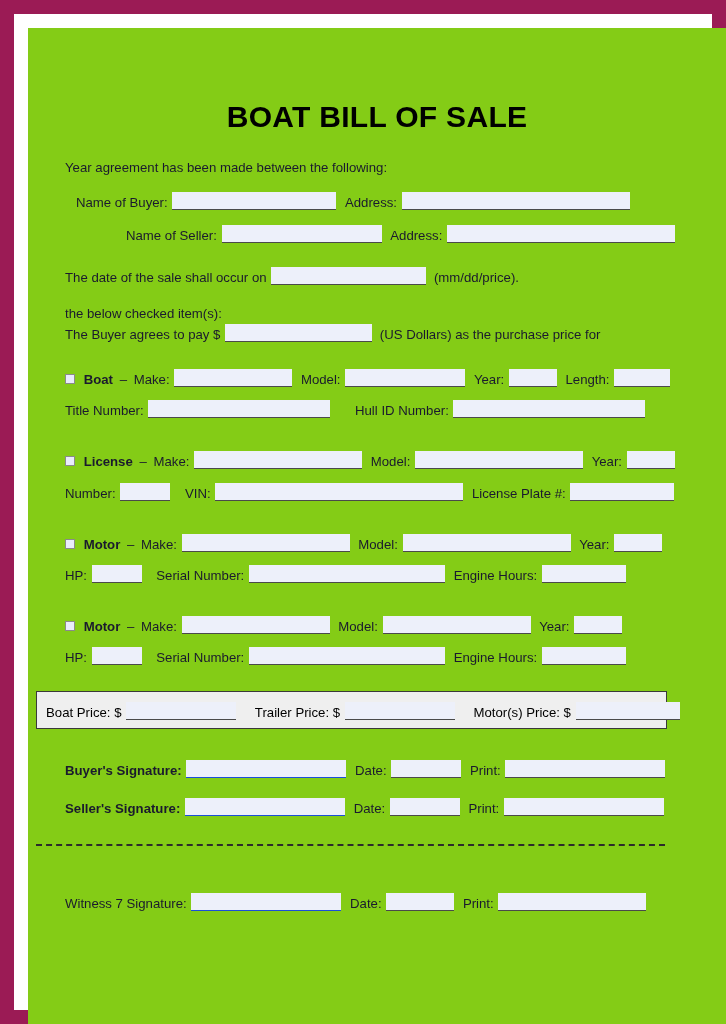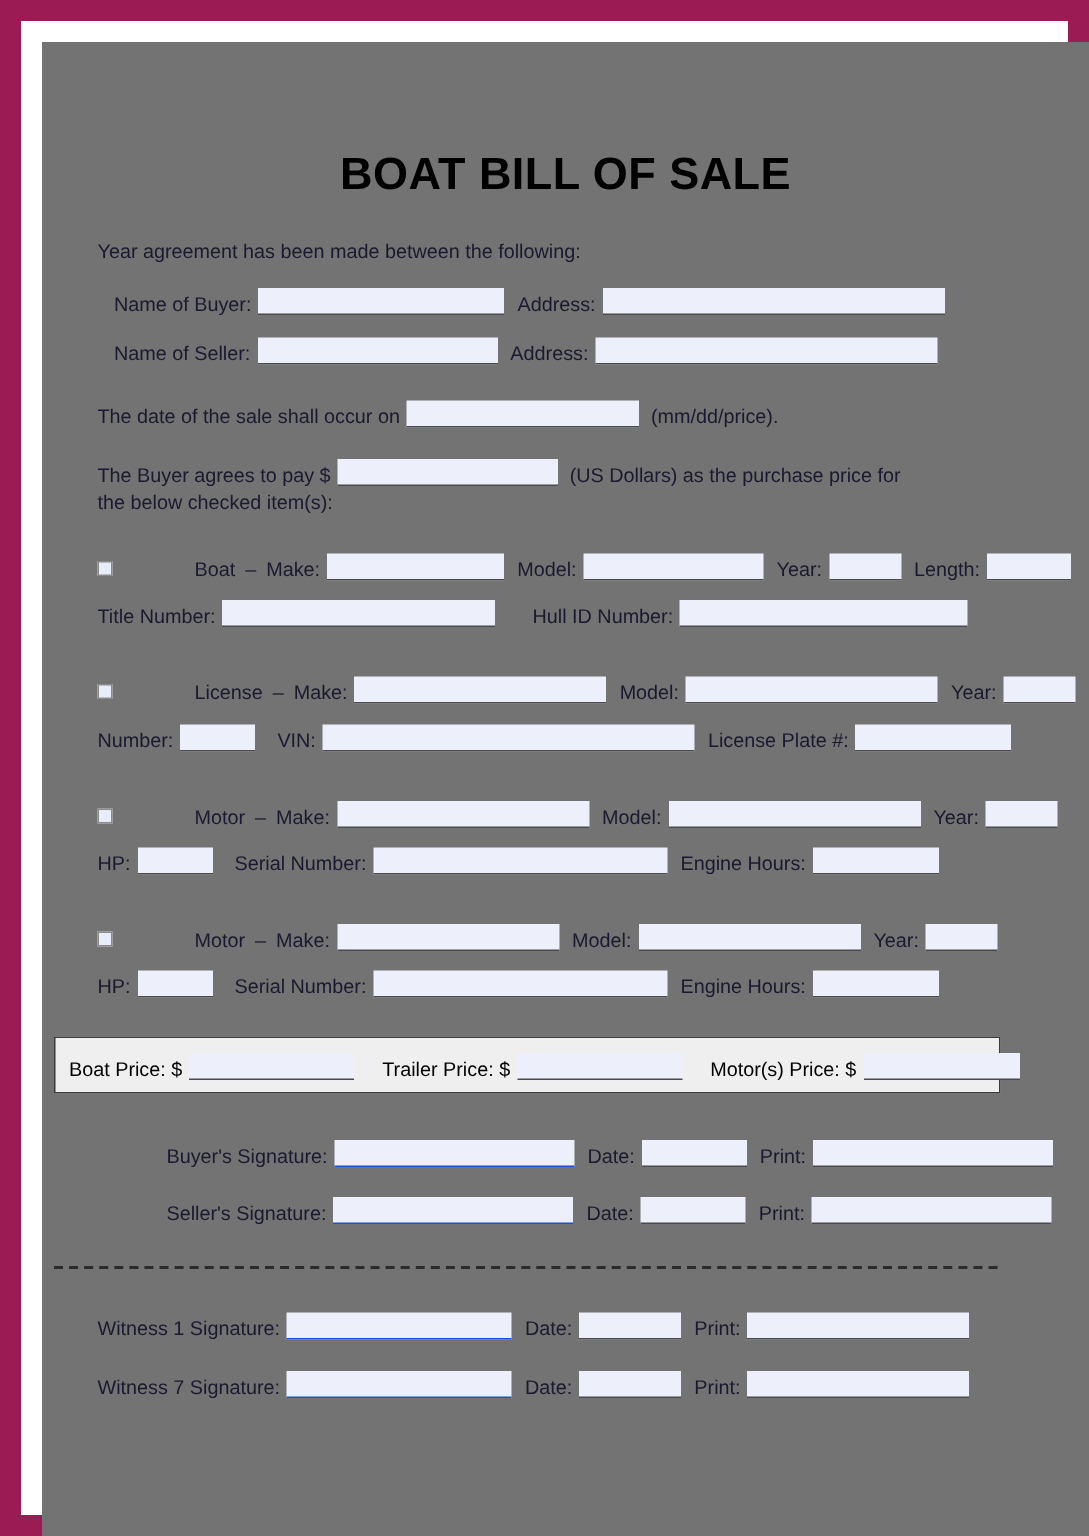--- a/index.html
+++ b/index.html
@@ -23,21 +23,21 @@
     height: 1024px;
     box-sizing: border-box;
     border: 14px solid #9b1b55;
     background: #ffffff;
   }
   .page-inner {
     position: absolute;
     left: 14px; top: 14px;
     width: 698px;
     height: 996px;
-    background: #737373;
+    background: #84cc16;
     box-sizing: border-box;
     overflow: hidden;
   }
 
   
   .doc-title {
     margin: 0;
     padding: 72px 0 0 0;
     text-align: center;
     font-size: 30px;
@@ -76,21 +76,21 @@
     border-bottom: 1.8px solid #1b4fd8;
   }
 
   
   .row {
     white-space: nowrap;
     display: block;
   }
 
   .lbl { white-space: nowrap; }
-  .b { font-weight: normal; margin-left: 46px; }
+  .b { font-weight: bold; }
 
   
   .cbox {
     display: inline-block;
     width: 10px;
     height: 10px;
     box-sizing: border-box;
     border: 1.5px solid #8a8a8a;
     background: #e9edfb;
     vertical-align: baseline;
@@ -148,43 +148,43 @@
 
       <div class="row" style="padding-left:11px;">
         <span class="lbl">Name of Buyer:</span>
         <span class="fld" style="width:164px;"></span>
         <span class="lbl" style="margin-left:4px;">Address:</span>
         <span class="fld" style="width:228px;"></span>
       </div>
 
       <div class="sp-12"></div>
 
-      <div class="row" style="padding-left:11px;">
+      <div class="row" style="padding-left:11px;text-align:center;">
         <span class="lbl">Name of Seller:</span>
         <span class="fld" style="width:160px;"></span>
         <span class="lbl" style="margin-left:4px;">Address:</span>
         <span class="fld" style="width:228px;"></span>
       </div>
 
       <div class="sp-20"></div>
 
       <div class="row">
         <span class="lbl">The date of the sale shall occur on</span>
         <span class="fld" style="width:155px;"></span>
         <span class="lbl" style="margin-left:3px;">(mm/dd/price).</span>
       </div>
 
       <div class="sp-18"></div>
 
+      <div class="row" style="margin-top:3px;">the below checked item(s):</div>
       <div class="row">
         <span class="lbl">The Buyer agrees to pay $</span>
         <span class="fld" style="width:147px;"></span>
         <span class="lbl" style="margin-left:3px;">(US Dollars) as the purchase price for</span>
       </div>
-      <div class="row" style="margin-top:3px;">the below checked item(s):</div>
 
       <div class="sp-24"></div>
 
       <div class="row">
         <span class="cbox"></span>
         <span class="b">Boat</span>
         <span style="margin:0 3px;">–</span>
         <span>Make:</span>
         <span class="fld" style="width:118px;"></span>
         <span style="margin-left:4px;">Model:</span>
@@ -317,28 +317,20 @@
 
       <div class="sp-28"></div>
     </div>
 
     <div class="divider"></div>
 
     <div class="sp-26"></div>
 
     <div class="content">
 
-      <div class="row">
-        <span>Witness 1 Signature:</span>
-        <span class="fld sig" style="width:150px;"></span>
-        <span style="margin-left:4px;">Date:</span>
-        <span class="fld" style="width:68px;"></span>
-        <span style="margin-left:4px;">Print:</span>
-        <span class="fld" style="width:148px;"></span>
-      </div>
 
       <div class="sp-18"></div>
 
       <div class="row">
         <span>Witness 7 Signature:</span>
         <span class="fld sig" style="width:150px;"></span>
         <span style="margin-left:4px;">Date:</span>
         <span class="fld" style="width:68px;"></span>
         <span style="margin-left:4px;">Print:</span>
         <span class="fld" style="width:148px;"></span>

